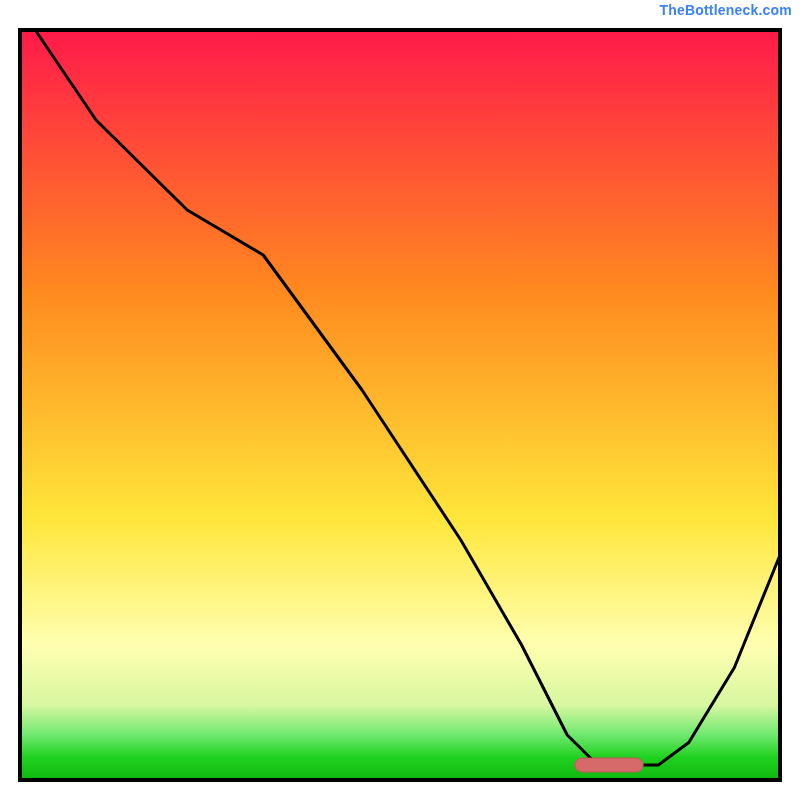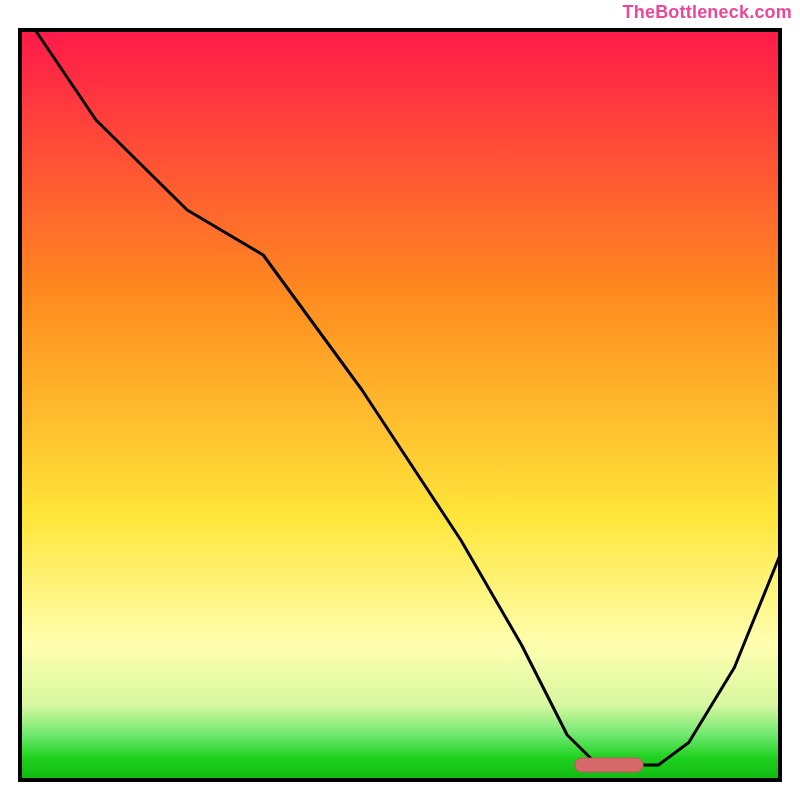--- a/index.html
+++ b/index.html
@@ -13,23 +13,23 @@
   }
   .stage {
     position: relative;
     width: 800px;
     height: 800px;
   }
   .watermark {
     position: absolute;
     top: 2px;
     right: 8px;
-    font-size: 18px;
+    font-size: 14px;
     font-weight: 600;
-    color: #ec4899;
+    color: #3b82f6;
     letter-spacing: 0.2px;
     user-select: none;
   }
   svg {
     display: block;
   }
 </style>
 </head>
 <body>
 

